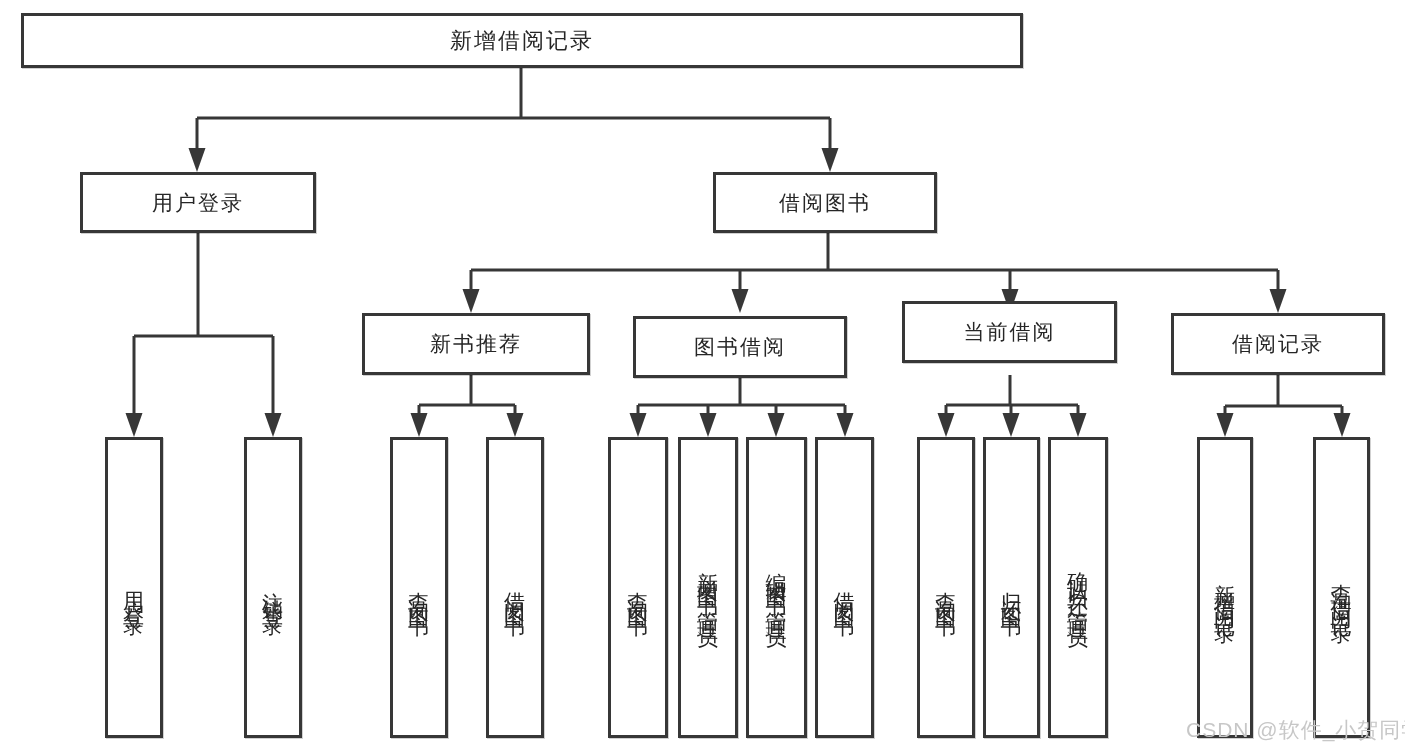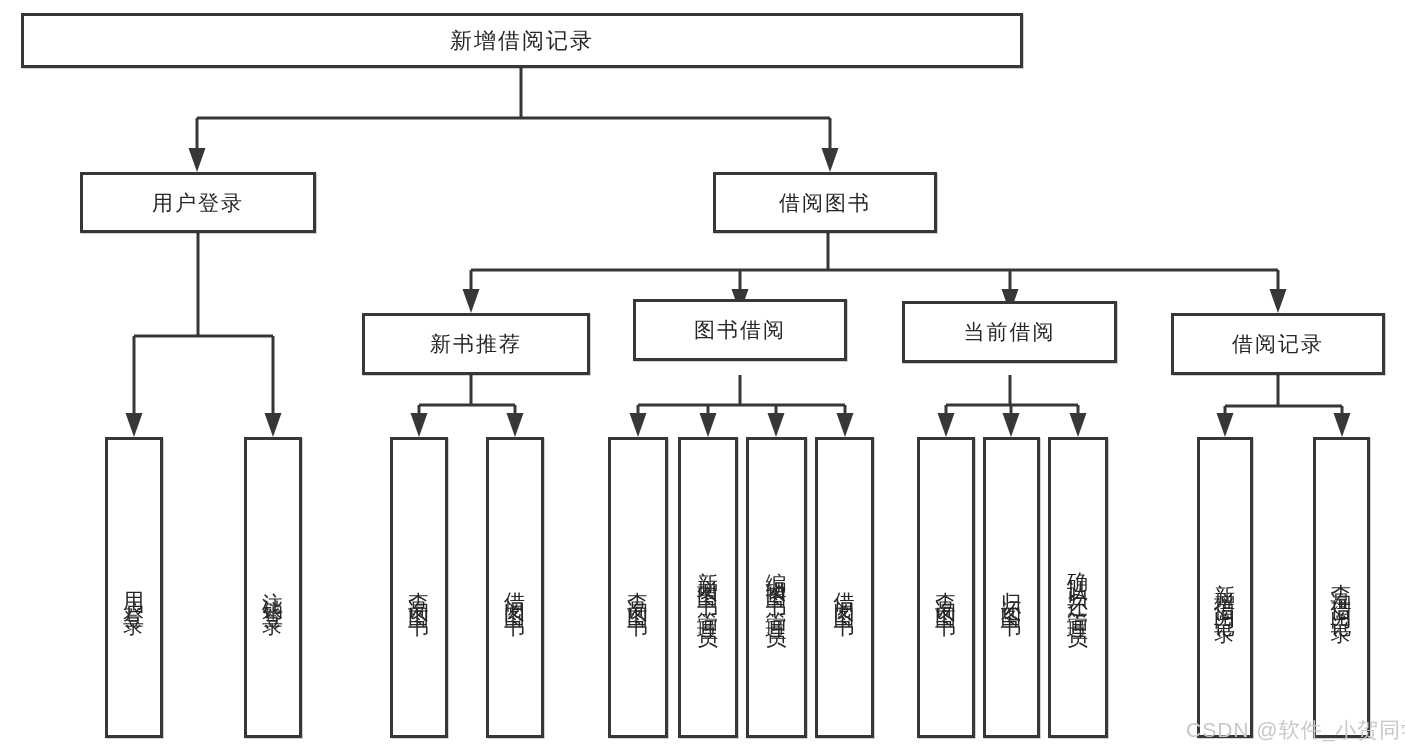--- a/index.html
+++ b/index.html
@@ -130,21 +130,21 @@
       <polygon points="1333.5,413 1350.5,413 1342,437"></polygon>
     </g>
   </svg>
 
   <div class="box h root" style="left:21px; top:13px; width:1002px; height:55px">新增借阅记录</div>
 
   <div class="box h" style="left:80px; top:172px; width:236px; height:61px">用户登录</div>
   <div class="box h" style="left:713px; top:172px; width:224px; height:61px">借阅图书</div>
 
   <div class="box h" style="left:362px; top:313px; width:228px; height:62px">新书推荐</div>
-  <div class="box h" style="left:633px; top:299px; width:214px; height:62px">图书借阅</div>
+  <div class="box h" style="left:633px; top:316px; width:214px; height:62px">图书借阅</div>
   <div class="box h" style="left:902px; top:301px; width:215px; height:62px">当前借阅</div>
   <div class="box h" style="left:1171px; top:313px; width:214px; height:62px">借阅记录</div>
 
   <div class="box v" style="left:105px; top:437px; width:58px; height:301px">用户登录</div>
   <div class="box v" style="left:244px; top:437px; width:58px; height:301px">注销登录</div>
 
   <div class="box v" style="left:390px; top:437px; width:58px; height:301px">查询图书</div>
   <div class="box v" style="left:486px; top:437px; width:58px; height:301px">借阅图书</div>
 
   <div class="box v" style="left:608px; top:437px; width:60px; height:301px">查询图书</div>

